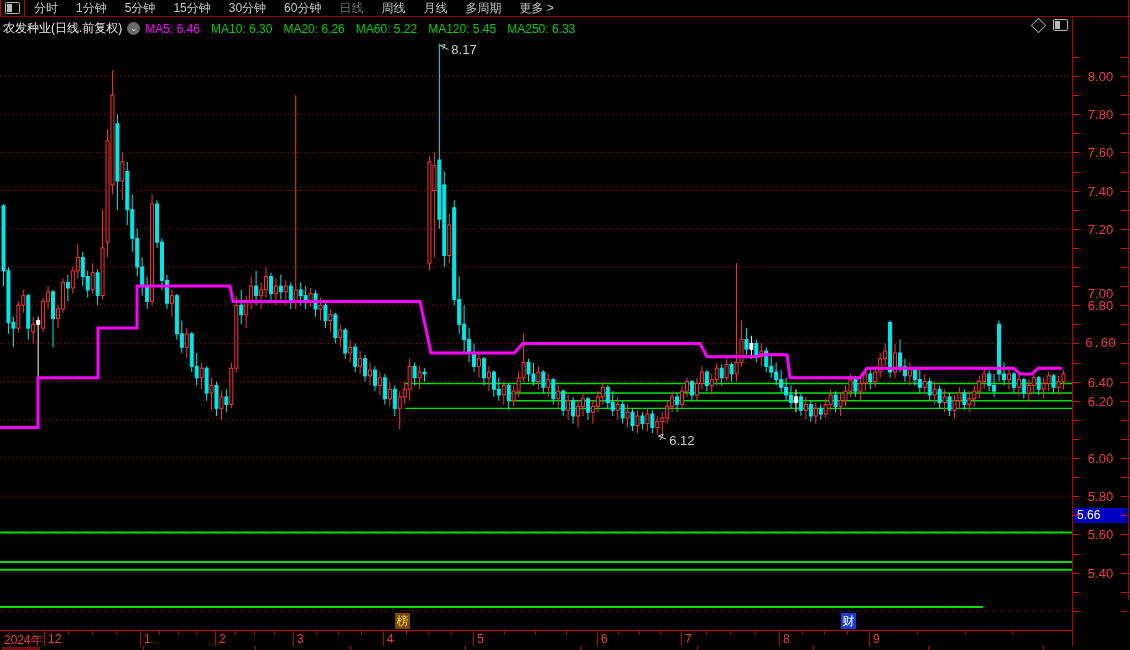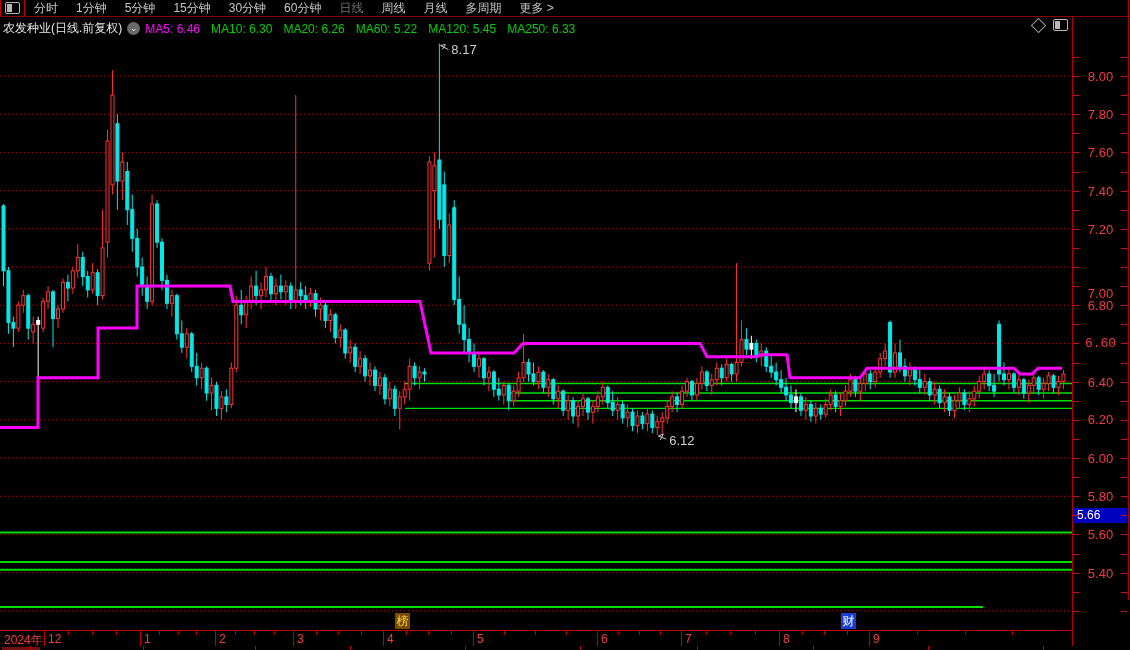--- a/index.html
+++ b/index.html
@@ -562,21 +562,21 @@
     <div id="axis-highlight" style="top: 467.3px;">5.66</div>
   <div class="axlab" style="top: 28px;">8.00</div>
       <div class="axlab" style="top: 66.2px;">7.80</div>
       <div class="axlab" style="top: 104.4px;">7.60</div>
       <div class="axlab" style="top: 142.6px;">7.40</div>
       <div class="axlab" style="top: 180.8px;">7.20</div>
       <div class="axlab" style="top: 219px; margin-top: 26px;">7.00</div>
       <div class="axlab" style="top: 257.2px;">6.80</div>
       <div class="axlab" style="top: 295.4px; font-family: Liberation Mono, monospace;">6.60</div>
       <div class="axlab" style="top: 333.6px;">6.40</div>
-      <div class="axlab" style="top: 371px;">6.20</div>
+      <div class="axlab" style="top: 353px;">6.20</div>
       <div class="axlab" style="top: 410px;">6.00</div>
       <div class="axlab" style="top: 448.2px;">5.80</div>
       <div class="axlab" style="top: 486.4px;">5.60</div>
       <div class="axlab" style="top: 524.6px;">5.40</div>
       <div class="tick" style="left: 0px; width: 6px; top: 15.9px;"></div>
       <div class="tick" style="left: 48px; width: 6px; top: 15.9px;"></div>
       <div class="tick" style="left: 0px; width: 6px; top: 35px;"></div>
       <div class="tick" style="left: 48px; width: 6px; top: 35px;"></div>
       <div class="tick" style="left: 0px; width: 6px; top: 54.1px;"></div>
       <div class="tick" style="left: 48px; width: 6px; top: 54.1px;"></div>

